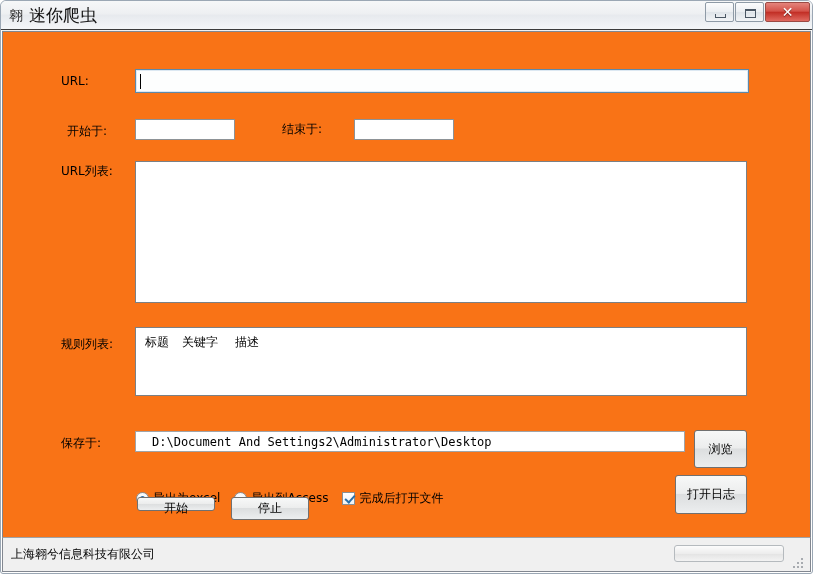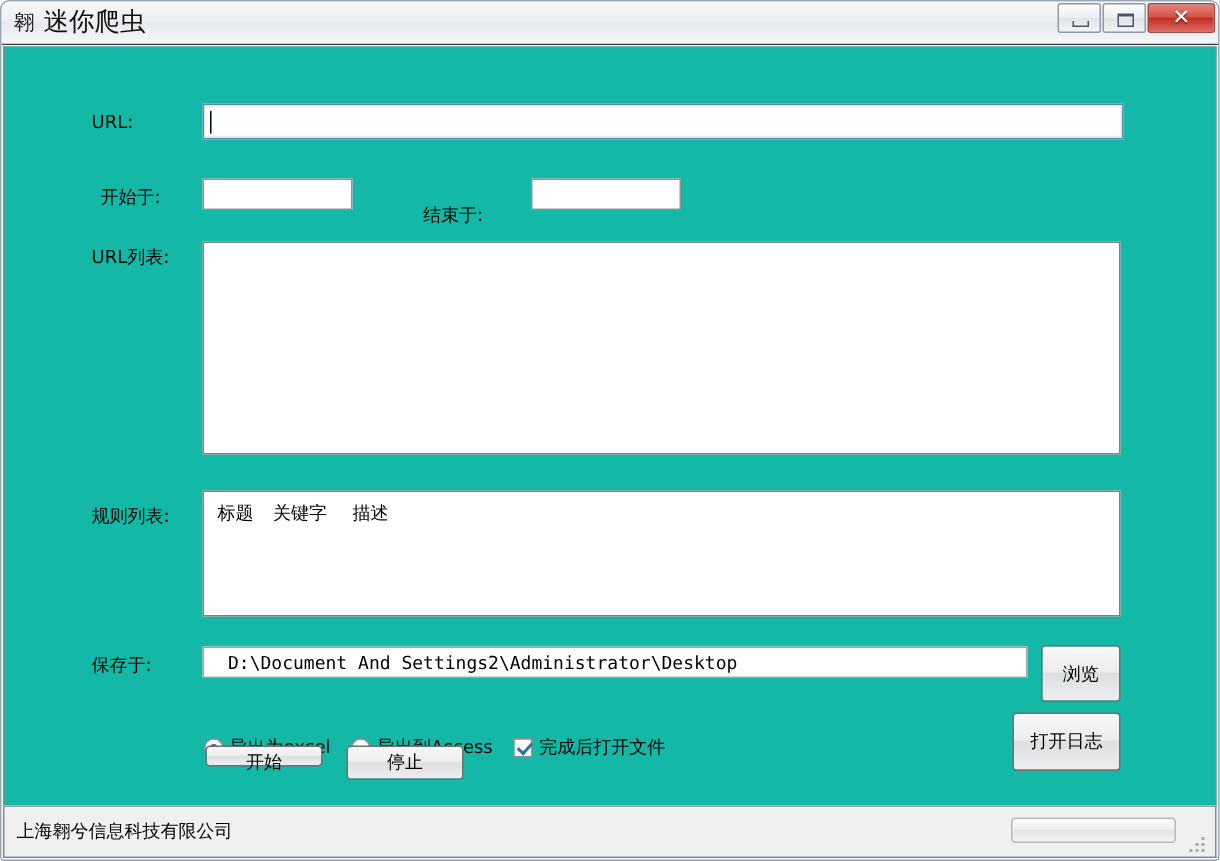--- a/index.html
+++ b/index.html
@@ -107,21 +107,21 @@
     text-shadow: 0 1px 1px rgba(0,0,0,0.45);
   }
 
   
   .client {
     position: absolute;
     left: 1px; top: 30px;
     width: 809px;
     height: 507px;
     box-sizing: border-box;
-    background: #14b8a6;
+    background: #f97316;
     border: 1px solid #828790;
     border-bottom: none;
   }
 
   .lbl {
     position: absolute;
     font-family: "DejaVu Sans", sans-serif;
     font-size: 12px;
     line-height: 15px;
     color: #000000;
@@ -301,28 +301,28 @@
   <div class="client">
 
     <div class="lbl" style="left:58px; top:42px;">URL:</div>
     <div class="txtbox focused" style="left:132px; top:37px; width:614px; height:24px;">
       <span class="caret" style="left:4px; top:4px; height:15px;"></span>
     </div>
 
     <div class="lbl" style="left:64px; top:92px;">开始于:</div>
     <div class="txtbox" style="left:132px; top:87px; width:100px; height:21px;"></div>
 
-    <div class="lbl" style="left:279px; top:104px;">结束于:</div>
+    <div class="lbl" style="left:279px; top:90px;">结束于:</div>
     <div class="txtbox" style="left:351px; top:87px; width:100px; height:21px;"></div>
 
     <div class="lbl" style="left:58px; top:132px;">URL列表:</div>
     <div class="areabox" style="left:132px; top:129px; width:612px; height:142px;"></div>
 
     <div class="lbl" style="left:58px; top:305px;">规则列表:</div>
-    <div class="areabox" style="left:132px; top:295px; width:612px; height:84px;">
+    <div class="areabox" style="left:132px; top:295px; width:612px; height:69px;">
       <div class="colhdr" style="left:9px;">标题</div>
       <div class="colhdr" style="left:46px;">关键字</div>
       <div class="colhdr" style="left:99px;">描述</div>
     </div>
 
     <div class="lbl" style="left:58px; top:404px;">保存于:</div>
     <div class="txtbox" style="left:132px; top:399px; width:550px; height:21px; line-height:20px; border-color:#a0a4a8;">D:\Document And Settings2\Administrator\Desktop</div>
     <button class="btn" style="left:691px; top:398px; width:53px; height:38px;">浏览</button>
 
     <div class="radio-row">

